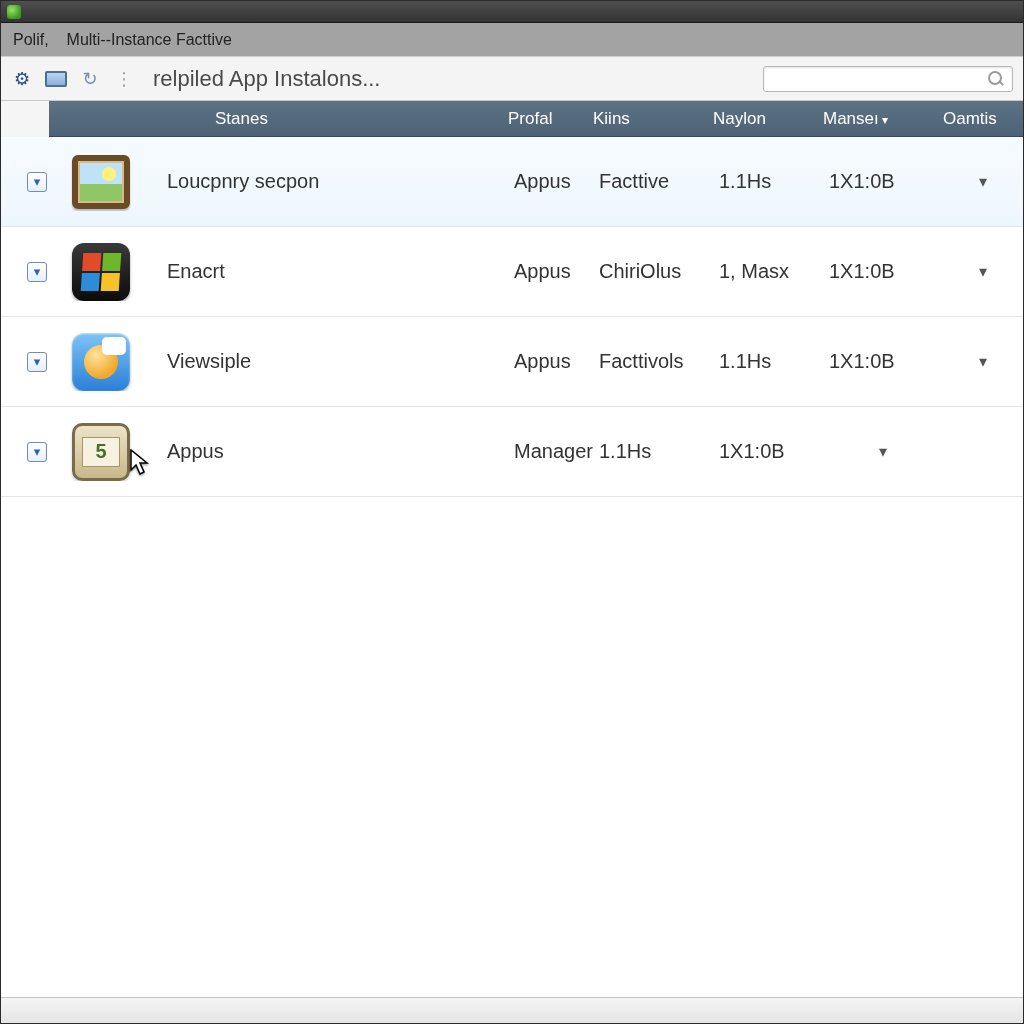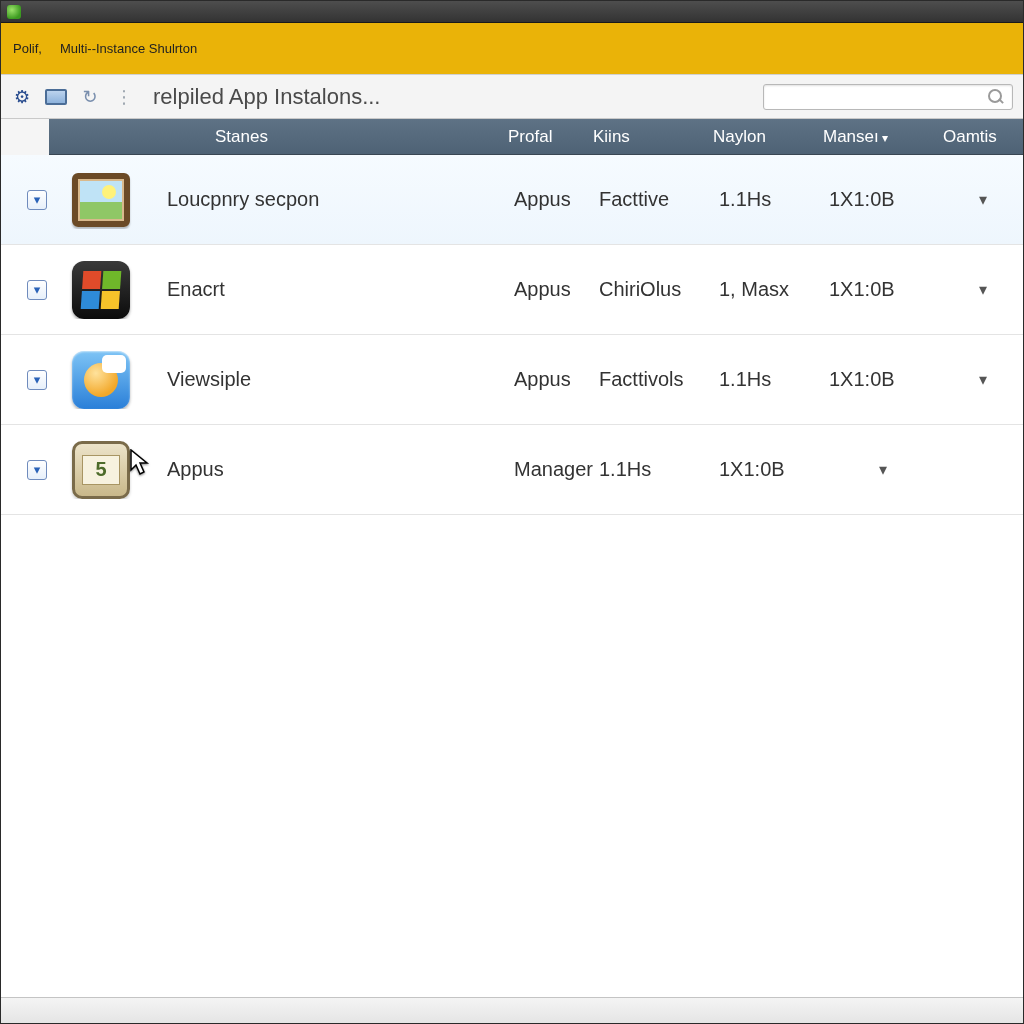--- a/index.html
+++ b/index.html
@@ -13,22 +13,22 @@
     height: 22px; background: linear-gradient(to bottom,#4e4e4e,#333);
     display:flex; align-items:center; padding:0 6px; color:#ddd; font-size:12px;
     border-bottom:1px solid #1a1a1a;
   }
   .titlebar .app-ico{
     width:14px;height:14px;border-radius:3px;
     background:radial-gradient(circle at 35% 35%, #9be26a, #3c9a20 70%);
     margin-right:6px;
   }
   .menubar {
-    height: 52px; background:#eab308; display:flex; align-items:center; gap:18px;
-    padding:0 12px; border-bottom:1px solid #d0d0d0; font-size:13px; color:#222;
+    height: 34px; background:#a3a3a3; display:flex; align-items:center; gap:18px;
+    padding:0 12px; border-bottom:1px solid #d0d0d0; font-size:16px; color:#222;
   }
   .menubar span { cursor:default; }
   .toolbar {
     height: 44px; background:#f4f4f4; display:flex; align-items:center;
     padding:0 10px; gap:12px; border-bottom:1px solid #c9c9c9; position:relative;
   }
   .toolbar .ticon{
     width:22px;height:22px; display:flex;align-items:center;justify-content:center;
     color:#3a577e; cursor:pointer; font-size:18px;
   }
@@ -142,21 +142,21 @@
 
 <div class="window">
 
   <div class="titlebar">
     <div class="app-ico"></div>
     <span></span>
   </div>
 
   <div class="menubar">
     <span>Polif,</span>
-    <span>Multi--Instance Shulrton</span>
+    <span>Multi--Instance Facttive</span>
   </div>
 
   <div class="toolbar">
     <div class="ticon gear"></div>
     <div class="ticon monitor"></div>
     <div class="ticon sync"></div>
     <div class="ticon more"></div>
     <div class="title">relpiled App Instalons...</div>
     <div class="searchwrap">
       <input type="text" style="border: none; outline: none; flex: 1 1 0%; background: transparent; font-size: 14px;" placeholder="">

